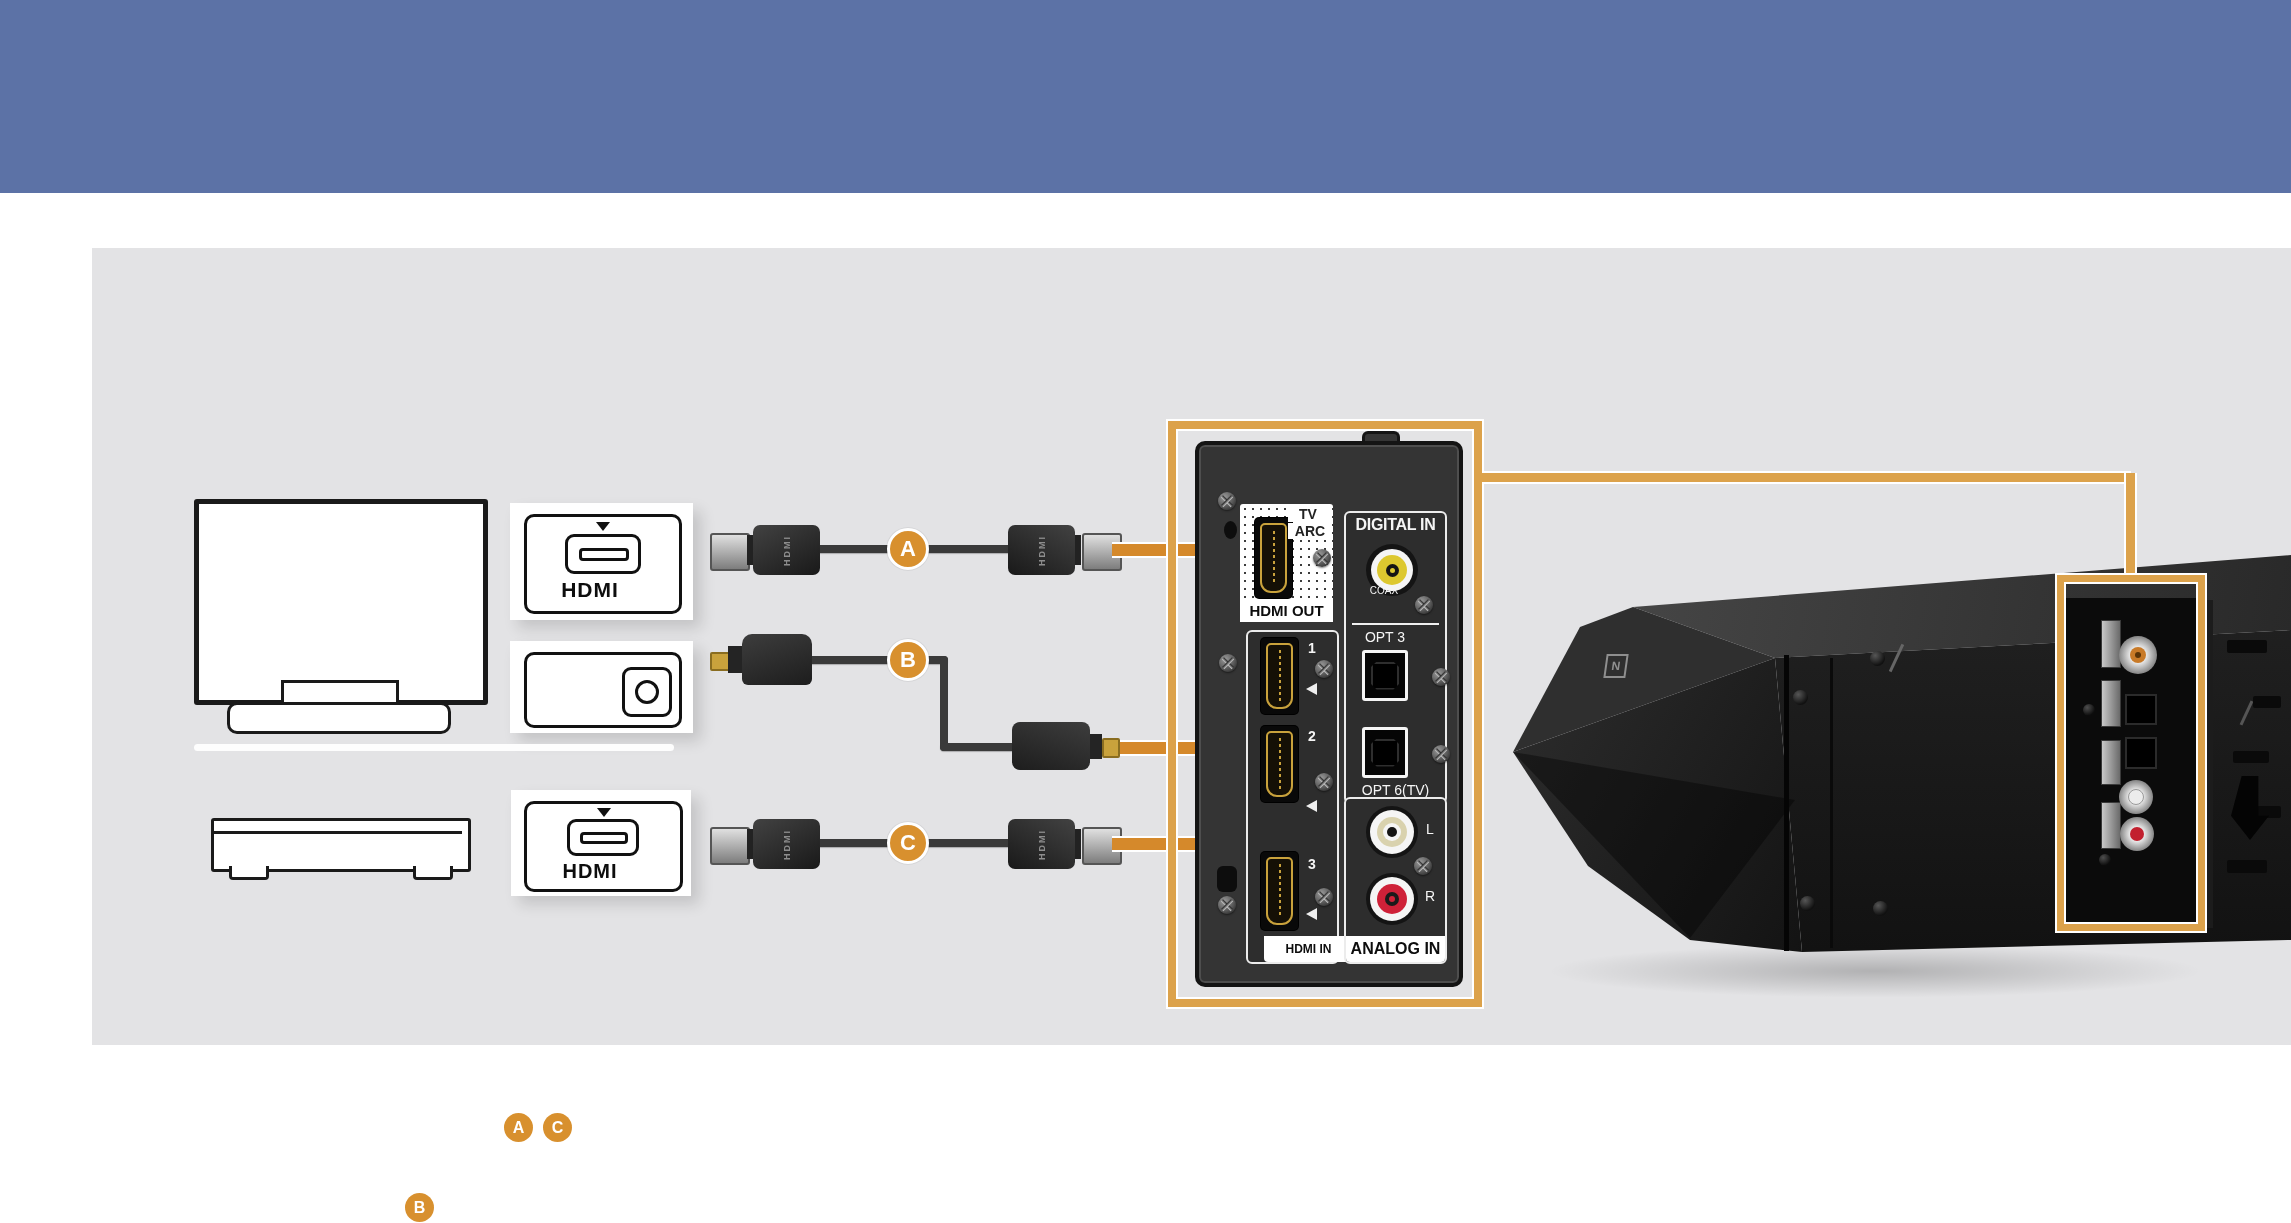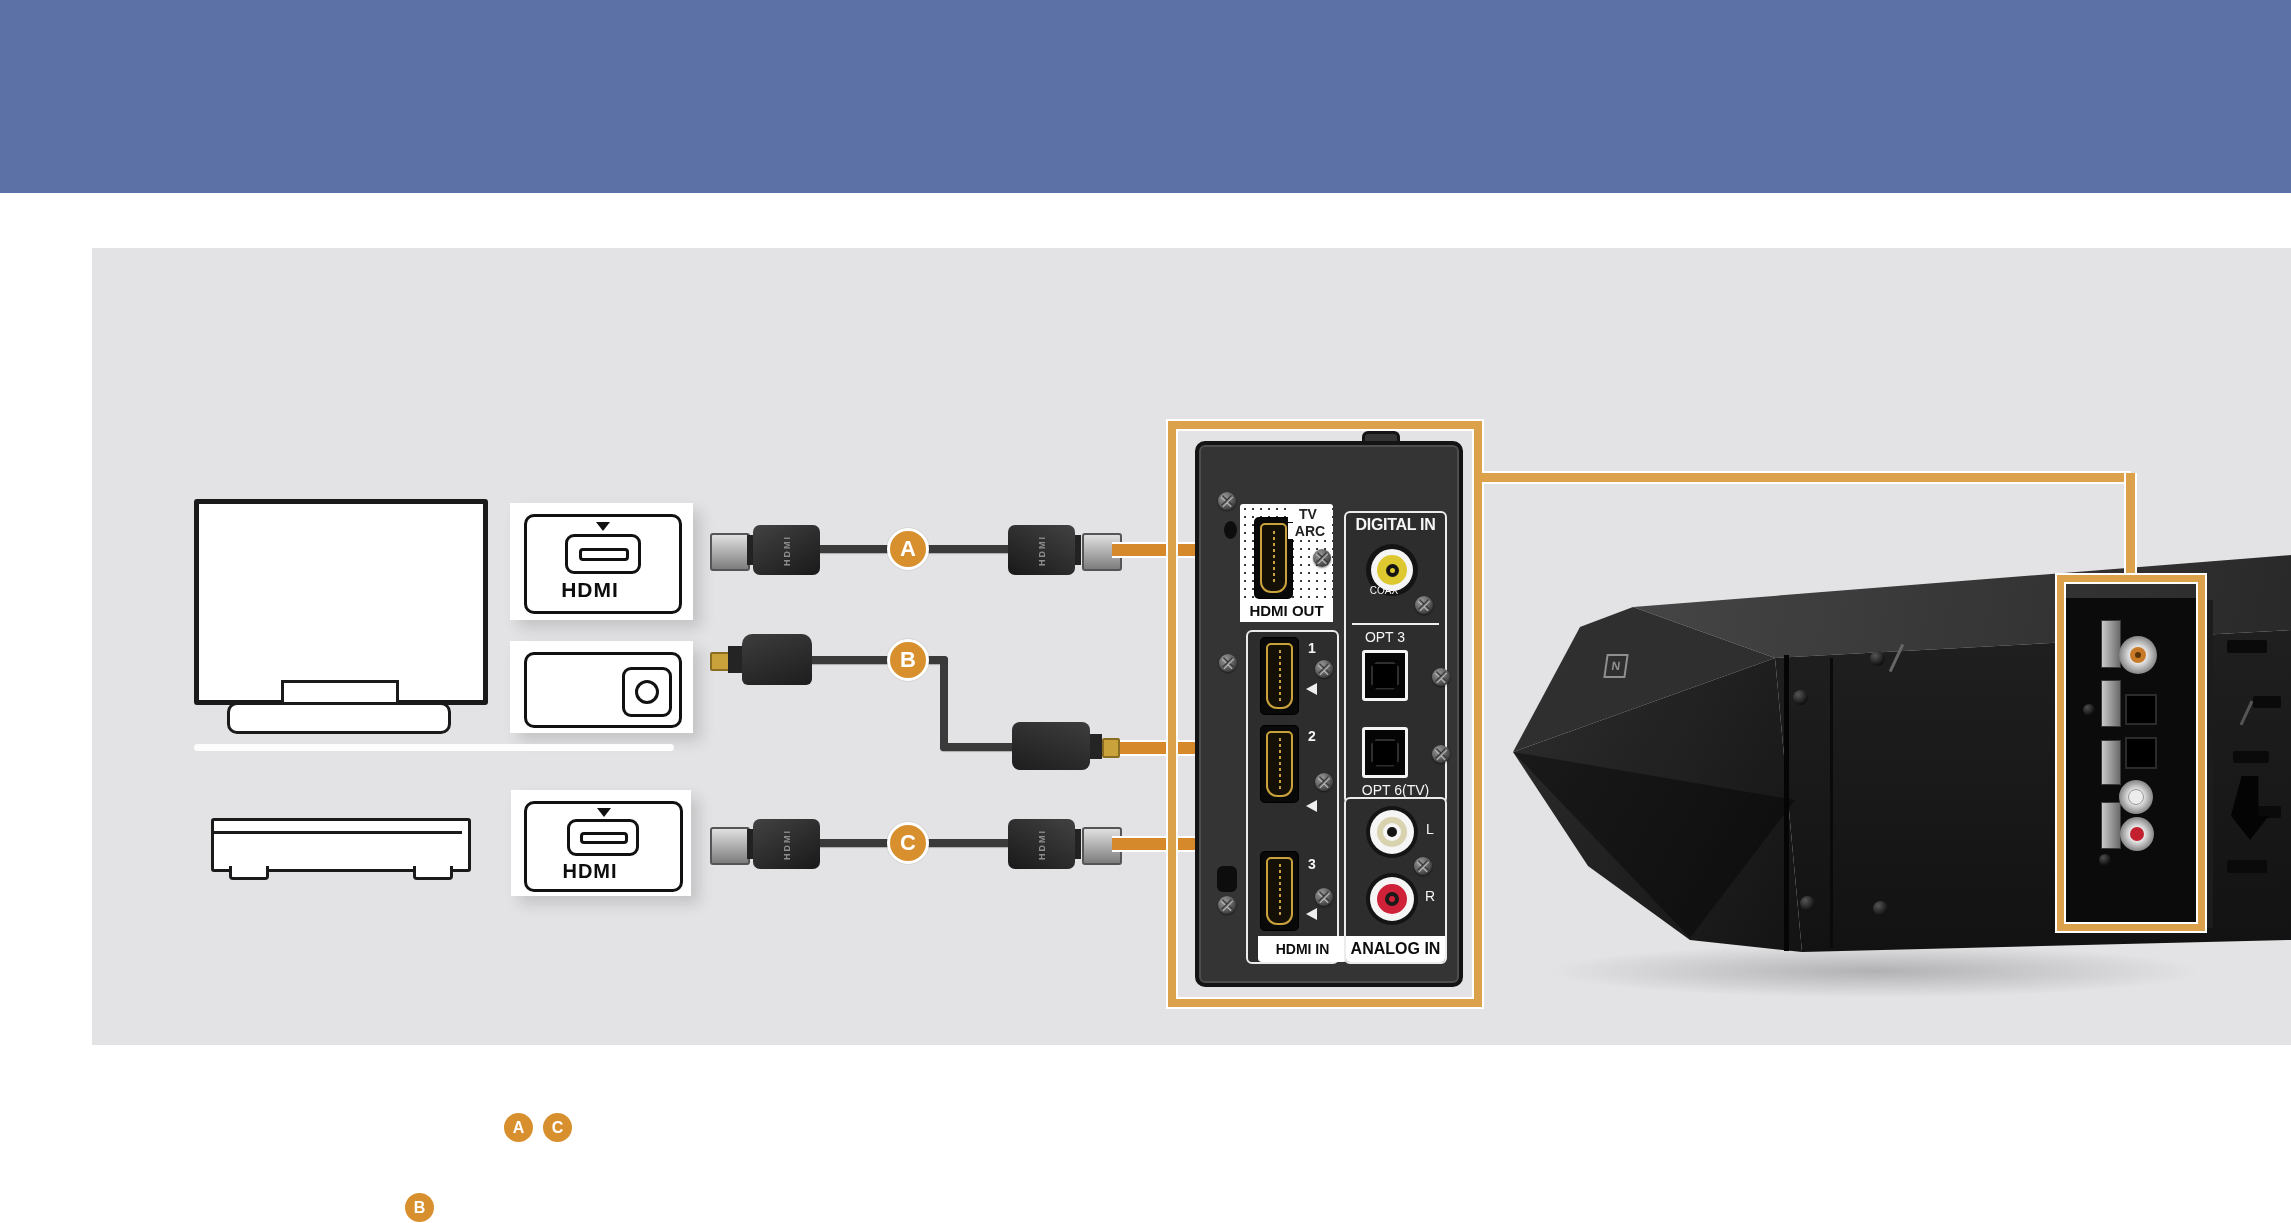--- a/index.html
+++ b/index.html
@@ -212,21 +212,21 @@
     <div class="tri-l" style="left:58px;top:168px;"></div>
 
     <div class="gport" style="left:13px;top:220px;width:37px;height:78px;">
         <div class="gin"></div>
         <div class="gslot"></div>
       </div>
     <div class="ptext" style="left:56px;top:224px;width:16px;font-size:14px;">3</div>
     <div class="screw" style="left:67px;top:256px;"></div>
     <div class="tri-l" style="left:58px;top:276px;"></div>
 
-    <div class="wlabel" style="left:10px;top:304px;width:89px;height:26px;font-size:14px;line-height:26px;border-radius:0 0 4px 4px;">HDMI IN</div>
+    <div class="wlabel" style="left:16px;top:304px;width:89px;height:26px;font-size:12px;line-height:26px;border-radius:0 0 4px 4px;">HDMI IN</div>
   </div>
 
   <div class="abs" style="left:1344px;top:504px;width:103px;height:293px;box-sizing:border-box;border:2px solid #ececec;border-radius:6px;background:#2d2d2d;margin-top:7px;">
     <div class="ptext" style="left:0;top:3px;width:99px;font-size:16px;letter-spacing:-0.3px;">DIGITAL IN</div>
     <div class="abs cc" style="left:20px;top:31px;width:52px;height:52px;background:#141414;">
       <div class="cc" style="width:42px;height:42px;background:#f5f5f5;">
         <div class="cc" style="width:30px;height:30px;background:#ddc82f;">
           <div class="cc" style="width:13px;height:13px;background:#141414;">
             <div style="width:5px;height:5px;border-radius:50%;background:#ddc82f;"></div>
           </div>

